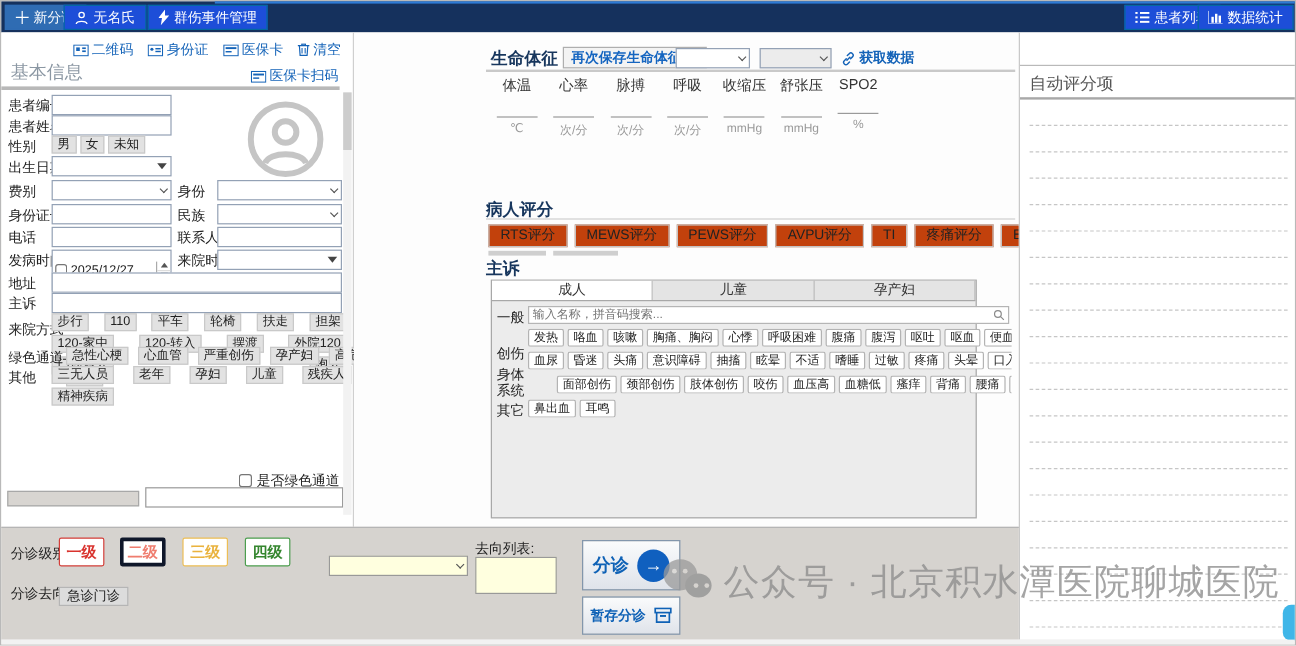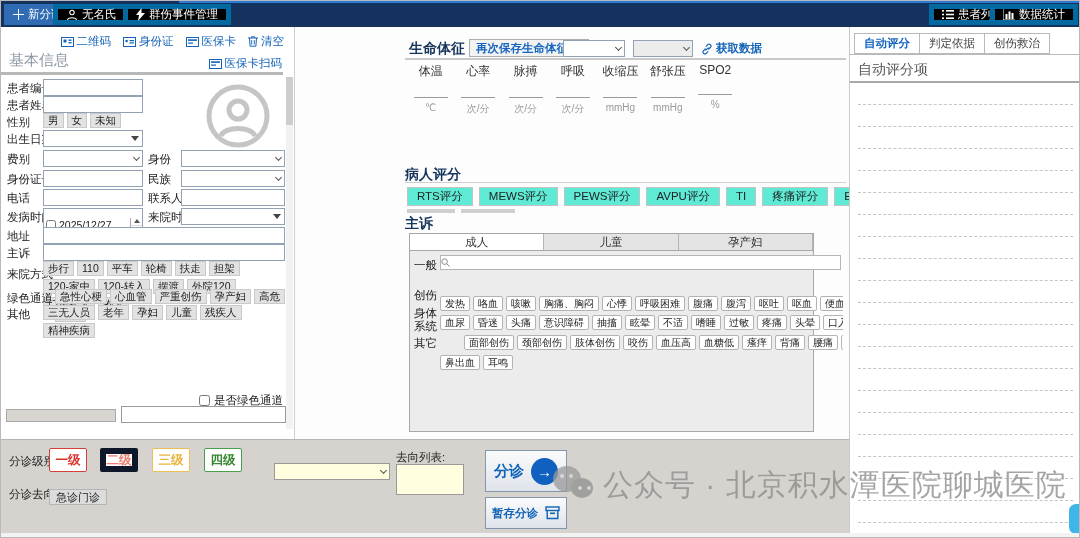--- a/index.html
+++ b/index.html
@@ -4,21 +4,21 @@
 <style>
   * { margin:0; padding:0; box-sizing:border-box; }
   html,body { background:#e8e6e3; }
   body { font-family:"Liberation Sans","DejaVu Sans",sans-serif; }
   #app { position:relative; width:1080px; height:538px; background:#efeeec; overflow:hidden; border:1px solid #b9b9b9; }
 
   
   .topbar { position:absolute; left:0; top:0; width:1080px; height:26px; background:#15315d; }
   .top-accent { position:absolute; left:178px; top:0; right:0; height:2px; background:#2e7bd6; }
   .tb-btn { position:absolute; top:3px; height:21px; display:flex; align-items:center; gap:4px;
-            padding:0 8px; background:#000000; border:5px solid #0369a1; color:#fff; font-size:11.5px; cursor:default; }
+            padding:0 8px; background:#1d4ed8; border:1px solid #0369a1; color:#fff; font-size:11.5px; cursor:default; }
   .tb-btn.primary { background:#2f6cb3; border:1px solid #2f6cb3; }
   .tb-ic { display:inline-flex; align-items:center; }
 
   
   .left-panel { position:absolute; left:0; top:26px; width:294px; height:412px; background:#fff; border-right:1px solid #cfcfcf; }
   .center-area { position:absolute; left:294px; top:26px; width:554px; height:412px; background:#fdfdfd; }
   .right-panel { position:absolute; left:848px; top:26px; width:232px; height:506px; background:#fff; border-left:1px solid #c9c9c9; }
   .bottom-bar { position:absolute; left:0; top:438px; width:848px; height:94px; background:#d6d3cf; border-top:1px solid #b5b5b5; }
   .bottom-strip { position:absolute; left:0; top:532px; width:1080px; height:6px; background:#f2f2f2; }
 
@@ -28,21 +28,21 @@
   .bi-title { position:absolute; left:8px; top:24px; font-size:15px; color:#8b97a3; }
   .scan-link { position:absolute; right:12px; top:29px; }
   .bi-sep { position:absolute; left:0; top:45px; width:282px; height:3px; background:#b8b8b8; }
   .lbl { position:absolute; font-size:11.5px; color:#222; white-space:nowrap; }
   .inp { position:absolute; height:17px; border:1px solid #93a1b5; background:#fff; font-size:11px; padding:0 3px; }
   .sel { position:absolute; height:17px; border:1px solid #93a1b5; background:#fff; display:flex; align-items:center; justify-content:flex-end; padding-right:3px; }
   .sel.gray { background:#ececec; }
   .tri-dn { width:0; height:0; border-left:4px solid transparent; border-right:4px solid transparent; border-top:5px solid #444; }
   .chev { width:5px; height:5px; border-right:1px solid #555; border-bottom:1px solid #555; transform:rotate(45deg); margin-bottom:2px; }
   .chip { display:inline-block; background:#e2e2e2; border:1px solid #c9c9c9; font-size:10.5px; line-height:13px; padding:0 4px; color:#222; white-space:nowrap; }
-  .chips-row { position:absolute; display:flex; flex-wrap:wrap; gap:3px; }
+  .chips-row { position:absolute; display:flex; flex-wrap:wrap; gap:3px;justify-content:space-between; }
   .gender-row { position:absolute; display:flex; gap:3px; }
   .avatar { position:absolute; left:205px; top:57px; }
   .date-ctl { position:absolute; left:42px; top:181px; width:100px; height:34px; border:1px solid #93a1b5; background:#fff; display:flex; align-items:center; gap:3px; padding-left:2px; }
   .date-ctl input { width:10px; height:10px; }
   .date-txt { font-size:10.5px; color:#222; flex:1; }
   .spin { width:12px; height:15px; border-left:1px solid #aaa; display:flex; flex-direction:column; }
   .sarr-up { width:0; height:0; border-left:3px solid transparent; border-right:3px solid transparent; border-bottom:4px solid #555; }
   .sarr-dn { width:0; height:0; border-left:3px solid transparent; border-right:3px solid transparent; border-top:4px solid #555; }
   .green-chk { position:absolute; left:198px; top:366px; display:flex; align-items:center; gap:4px; font-size:11.5px; color:#222; }
   .green-chk input { width:11px; height:11px; }
@@ -62,50 +62,50 @@
   .v-sep { position:absolute; left:404px; top:57px; width:441px; height:2px; background:#c9c9c9; }
   .vitals-row { position:absolute; left:406px; top:62px; width:332px; display:flex; }
   .vcol { flex:1; display:flex; flex-direction:column; align-items:center; }
   .vlabel { font-size:12px; color:#333; }
   .vline { margin-top:17px; width:34px; border-bottom:1px solid #9a9a9a; height:1px; }
   .vunit { margin-top:4px; font-size:10px; color:#9a9a9a; }
 
   
   .sc-sep { position:absolute; left:404px; top:181px; width:441px; height:1px; background:#d0d0d0; }
   .score-row { position:absolute; left:406px; top:186px; display:flex; gap:6px; }
-  .score-btn { display:inline-block; background:#5eead4; border:1px solid #c3c3c3; font-size:11.5px; line-height:17px; padding:0 9px; color:#222; white-space:nowrap; }
+  .score-btn { display:inline-block; background:#c2410c; border:1px solid #c3c3c3; font-size:11.5px; line-height:17px; padding:0 9px; color:#222; white-space:nowrap; }
   .score-bar { position:absolute; top:208px; height:4px; background:#cfcfcf; }
 
   
   .cm-box { position:absolute; left:408px; top:232px; width:405px; height:199px; border:1px solid #a8a8a8; background:#ececec; }
   .cm-tabs { display:flex; height:17px; border-bottom:1px solid #a8a8a8; background:#e4e4e4; }
   .cm-tab { flex:1; text-align:center; font-size:11.5px; line-height:16px; color:#333; border-right:1px solid #b5b5b5; background:#e4e4e4; cursor:default; }
   .cm-tab.active { background:#fff; }
   .rail-lbl { position:absolute; left:4px; width:24px; font-size:11.5px; color:#222; line-height:13px; }
   .cm-search { position:absolute; left:30px; top:21px; width:401px; height:15px; border:1px solid #b5b5b5; background:#fff; display:flex; align-items:center; }
   .cm-search input { border:none; outline:none; flex:1; font-size:10px; color:#444; padding:0 3px; background:transparent; }
   .cm-row { position:absolute; left:30px; display:flex; gap:3px; white-space:nowrap; overflow:hidden; width:403px; }
-  .wchip { display:inline-block; background:#fff; border:1px solid #b3b3b3; border-radius:2px; font-size:10px; line-height:13px; padding:0 4px; color:#222; white-space:nowrap;margin-top:22px; }
+  .wchip { display:inline-block; background:#fff; border:1px solid #b3b3b3; border-radius:2px; font-size:10px; line-height:13px; padding:0 4px; color:#222; white-space:nowrap; }
 
   
   .rtabs { position:absolute; left:4px; top:6px; display:flex; }
   .rtab { padding:2px 9px; font-size:11.5px; color:#444; border:1px solid #b9b9b9; border-left:none; background:#fff; cursor:default; }
   .rtab:first-child { border-left:1px solid #b9b9b9; }
   .rtab.active { color:#1565c0; font-weight:bold; }
   .rtab-base { position:absolute; left:0; top:27px; width:232px; height:1px; background:#b9b9b9; }
   .rheading { position:absolute; left:8px; top:34px; font-size:14px; color:#555; }
   .rsep { position:absolute; left:0; top:54px; width:232px; height:2px; background:#a8a8a8; }
   .rlines { position:absolute; left:8px; right:8px; top:56px; }
   .dash-row { height:22px; border-bottom:1px dashed #c6c6c6; }
 
   
   .bb-lbl { position:absolute; font-size:11.5px; color:#222; }
   .lv { position:absolute; top:8px; width:38px; height:24px; background:#fff; font-weight:bold; font-size:12.5px; display:flex; align-items:center; justify-content:center; border-radius:2px; cursor:default; }
   .lv1 { left:48px; border:1px solid #d43f3a; color:#d9332e; }
-  .lv2 { left:99px; border:6px solid #0f172a; color:#ef7d6f; }
+  .lv2 { left:99px; border:3px solid #0f172a; color:#ef7d6f; }
   .lv3 { left:151px; border:1px solid #edbe55; color:#eab33e; }
   .lv4 { left:203px; border:1px solid #4c9e4f; color:#35862f; }
   .dest-chip { position:absolute; left:48px; top:49px; background:#dcdcdc; border:1px solid #b5b5b5; font-size:11px; line-height:14px; padding:0 6px; color:#222; }
   .ysel { position:absolute; left:273px; top:23px; width:116px; height:17px; background:#ffffdf; border:1px solid #999; display:flex; align-items:center; justify-content:flex-end; padding-right:3px; }
   .ybox { position:absolute; left:395px; top:24px; width:68px; height:31px; background:#ffffdf; border:1px solid #999; }
   .act-btn { position:absolute; left:484px; width:82px; border:1px solid #8296ac; background:linear-gradient(#fafbfc,#dfe3ea);
              display:flex; align-items:center; justify-content:center; gap:7px; cursor:default; }
   .act-triage { top:10px; height:42px; }
   .act-hold { top:57px; height:32px; }
   .act-triage .t { font-size:15px; font-weight:bold; color:#0f62b6; }
@@ -452,20 +452,21 @@
       <div class="cm-tab active">成人</div>
       <div class="cm-tab">儿童</div>
       <div class="cm-tab">孕产妇</div>
     </div>
     <div class="rail-lbl" style="top:25px;">一般</div>
     <div class="rail-lbl" style="top:55px;">创伤</div>
     <div class="rail-lbl" style="top:73px;">身体系统</div>
     <div class="rail-lbl" style="top:103px;">其它</div>
 
     <div class="cm-search">
+      <input placeholder="输入名称，拼音码搜索..." style="">
       <span style="margin-right:3px;">
           <svg width="9" height="9" viewBox="0 0 9 9">
             <circle cx="3.6" cy="3.6" r="2.8" fill="none" stroke="#8a8a8a" stroke-width="1"></circle>
             <path d="M5.8 5.8L8.6 8.6" stroke="#8a8a8a" stroke-width="1"></path>
           </svg>
         </span>
     </div>
 
     <div class="cm-row" style="top:40px;">
         <span class="wchip">发热</span>
@@ -506,25 +507,20 @@
         <span class="wchip">腰痛</span>
         <span class="wchip">痛红眼</span>
       </div>
     <div class="cm-row" style="top:99px;">
         <span class="wchip">鼻出血</span>
         <span class="wchip">耳鸣</span>
       </div>
   </div>
 
   <div class="right-panel">
-    <div class="rtabs">
-      <div class="rtab active">自动评分</div>
-      <div class="rtab">判定依据</div>
-      <div class="rtab">创伤救治</div>
-    </div>
     <div class="rtab-base"></div>
     <div class="rheading">自动评分项</div>
     <div class="rsep"></div>
     <div class="rlines">
         <div class="dash-row"></div>
         <div class="dash-row"></div>
         <div class="dash-row"></div>
         <div class="dash-row"></div>
         <div class="dash-row"></div>
         <div class="dash-row"></div>

